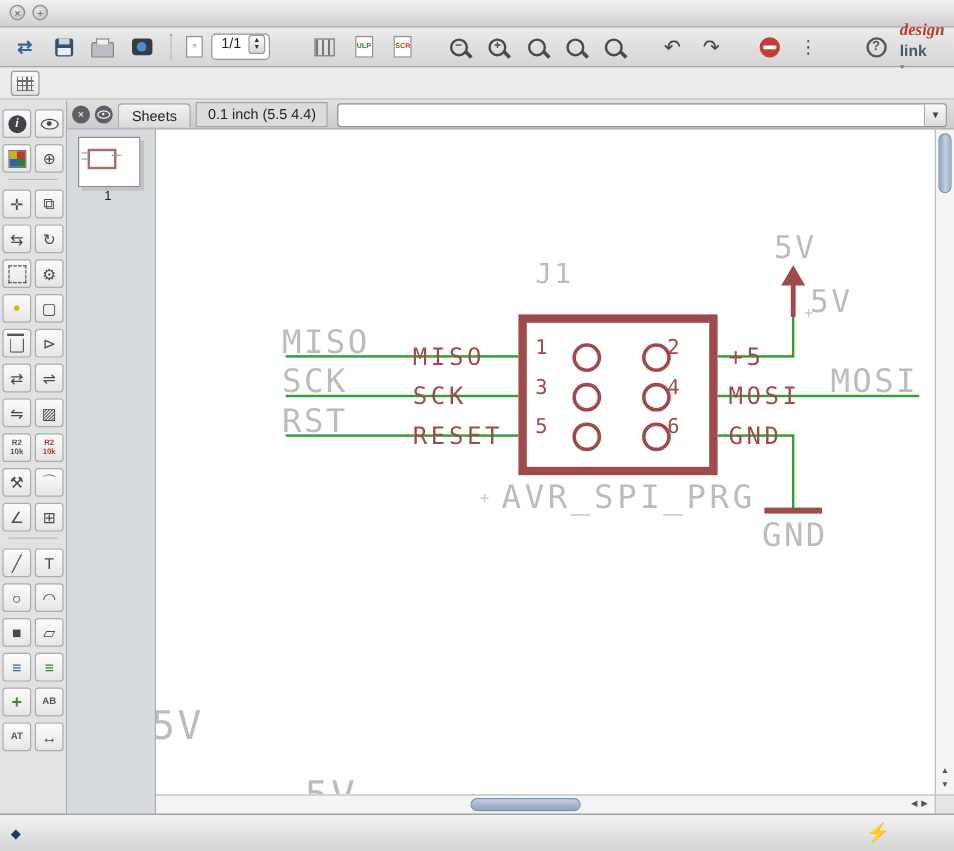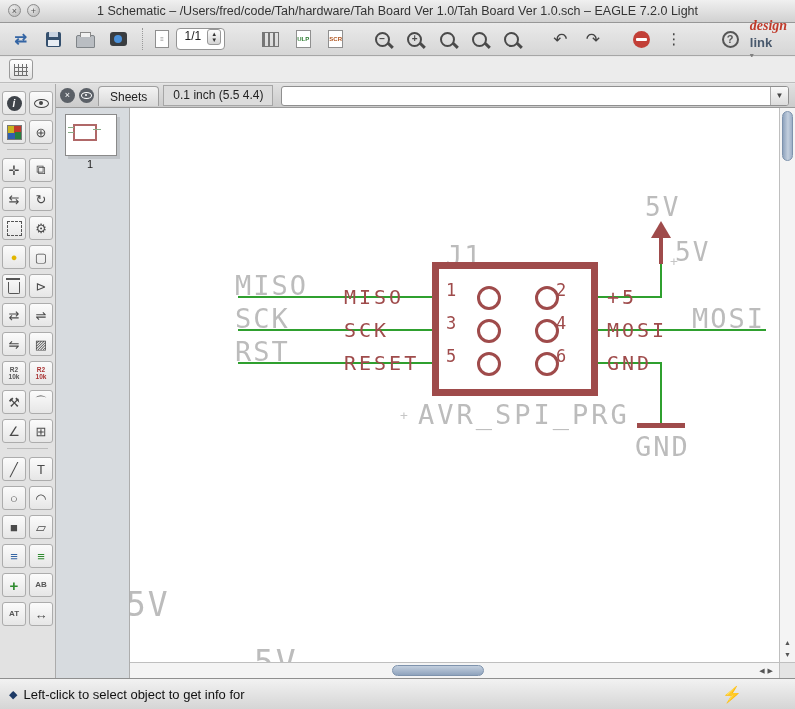--- a/index.html
+++ b/index.html
@@ -144,21 +144,20 @@
   .sbullet{color:#1d3a66;font-size:11px;margin-right:6px;}
   .smsg{font-size:13px;color:#111;}
   .spower{margin-left:auto;margin-right:44px;color:#67a81c;font-size:16px;}
 </style>
 </head>
 <body>
 
 <div id="titlebar">
   <span class="winbtn" id="btn-close">×</span>
   <span class="winbtn" id="btn-zoom">+</span>
-  <span>1 Schematic – /Users/fred/code/Tah/hardware/Tah Board Ver 1.0/Tah Board Ver 1.0.sch – EAGLE 7.2.0 Light</span>
 </div>
 
 <div id="toolbar">
   <button class="tbtn c-blue">
       <span>⇄</span>
     </button>
   <button class="tbtn">
       <span class="floppy"></span>
     </button>
   <button class="tbtn">
@@ -411,21 +410,21 @@
     <span class="thumbart"></span>
     <span class="tline" style="left:2px;top:12px;width:6px"></span>
     <span class="tline" style="left:2px;top:17px;width:6px"></span>
     <span class="tline" style="left:27px;top:14px;width:8px"></span>
   </div>
   <div class="thumbnum">1</div>
 </div>
 
 <div id="canvas">
 
-  <div class="glabel" style="left:316px;top:132px;font-size:27px">J1</div>
+  <div class="glabel" style="left:316px;top:108px;font-size:23px">J1</div>
   <div class="glabel" style="left:288px;top:291px;font-size:27px;letter-spacing:3px">AVR_SPI_PRG</div>
   <div class="cross" style="left:270px;top:300px">+</div>
   <div class="cross" style="left:540px;top:146px">+</div>
 
   <div class="net" style="left:108px;top:188px;width:194px;height:2px"></div>
   <div class="net" style="left:108px;top:221px;width:194px;height:2px"></div>
   <div class="net" style="left:108px;top:254px;width:194px;height:2px"></div>
   <div class="net" style="left:468px;top:188px;width:63px;height:2px"></div>
   <div class="net" style="left:530px;top:154px;width:2px;height:36px"></div>
   <div class="net" style="left:468px;top:221px;width:168px;height:2px"></div>
@@ -479,15 +478,14 @@
   </div>
 </div>
 <div id="hscroll">
   <div class="hthumb"></div>
   <div class="harrows"><span>◀</span><span>▶</span></div>
 </div>
 <div id="corner"></div>
 
 <div id="statusbar">
   <span class="sbullet">◆</span>
-  <span class="smsg">Left-click to select object to get info for</span>
   <span class="spower">⚡</span>
 </div>
 
 </body></html>

